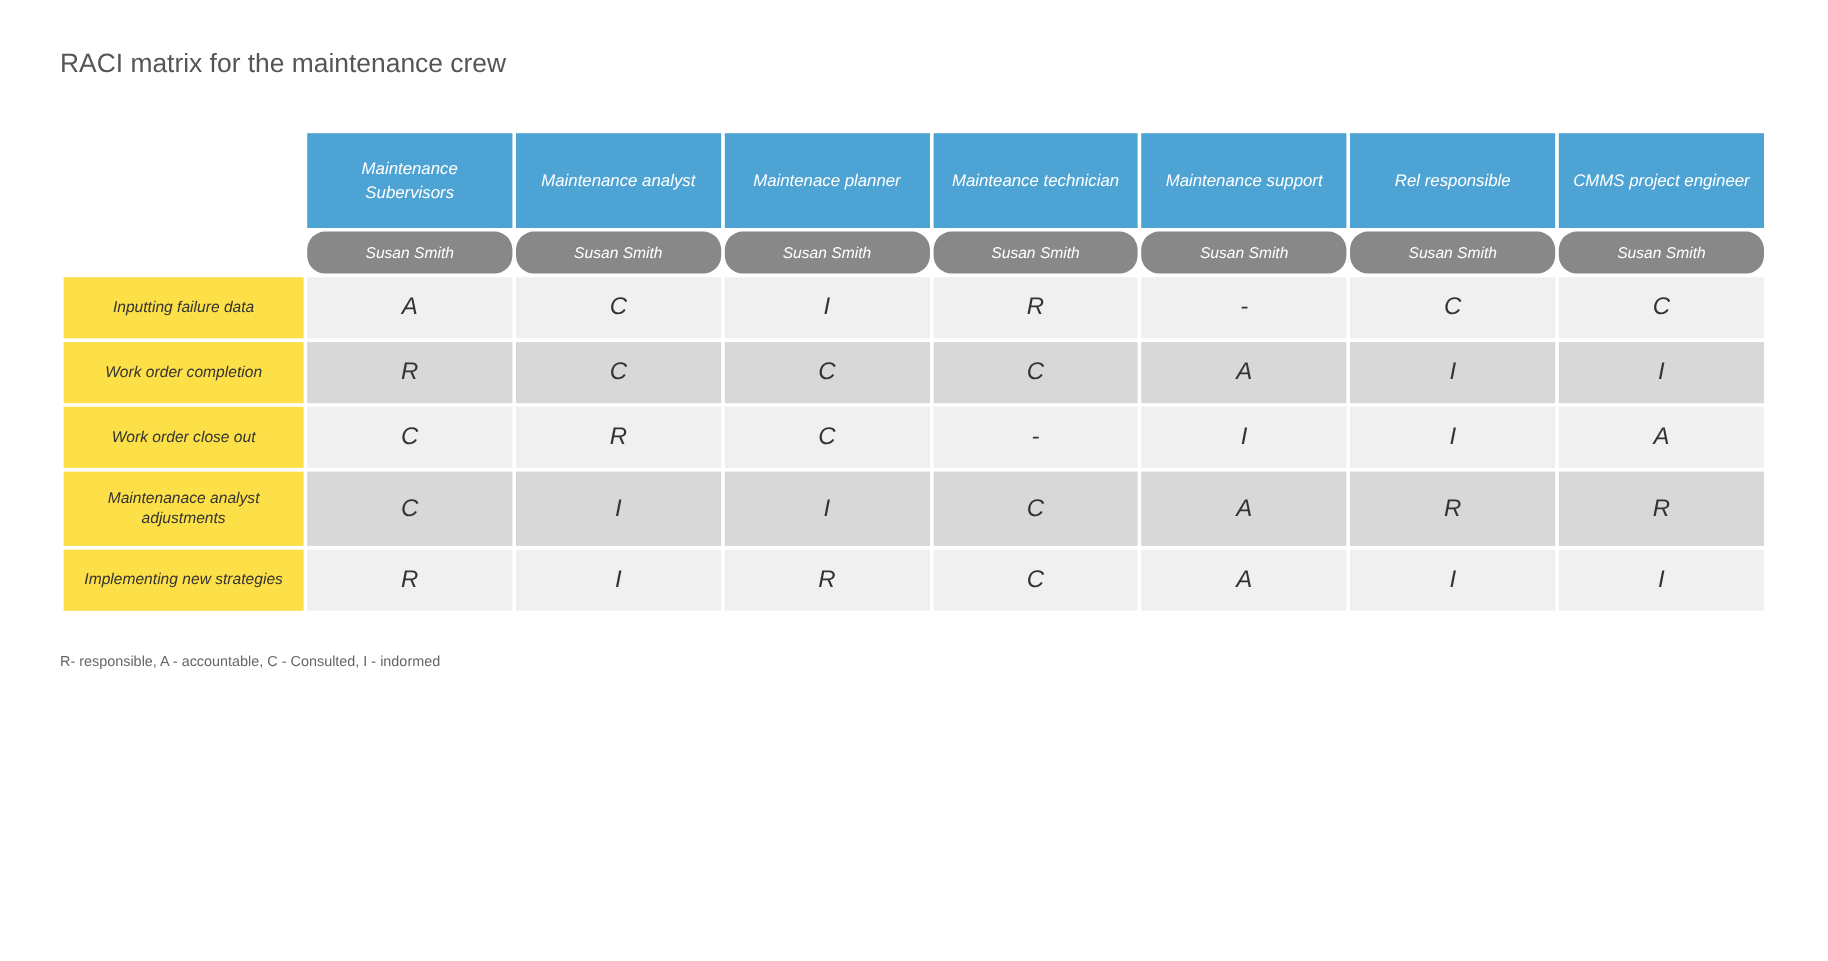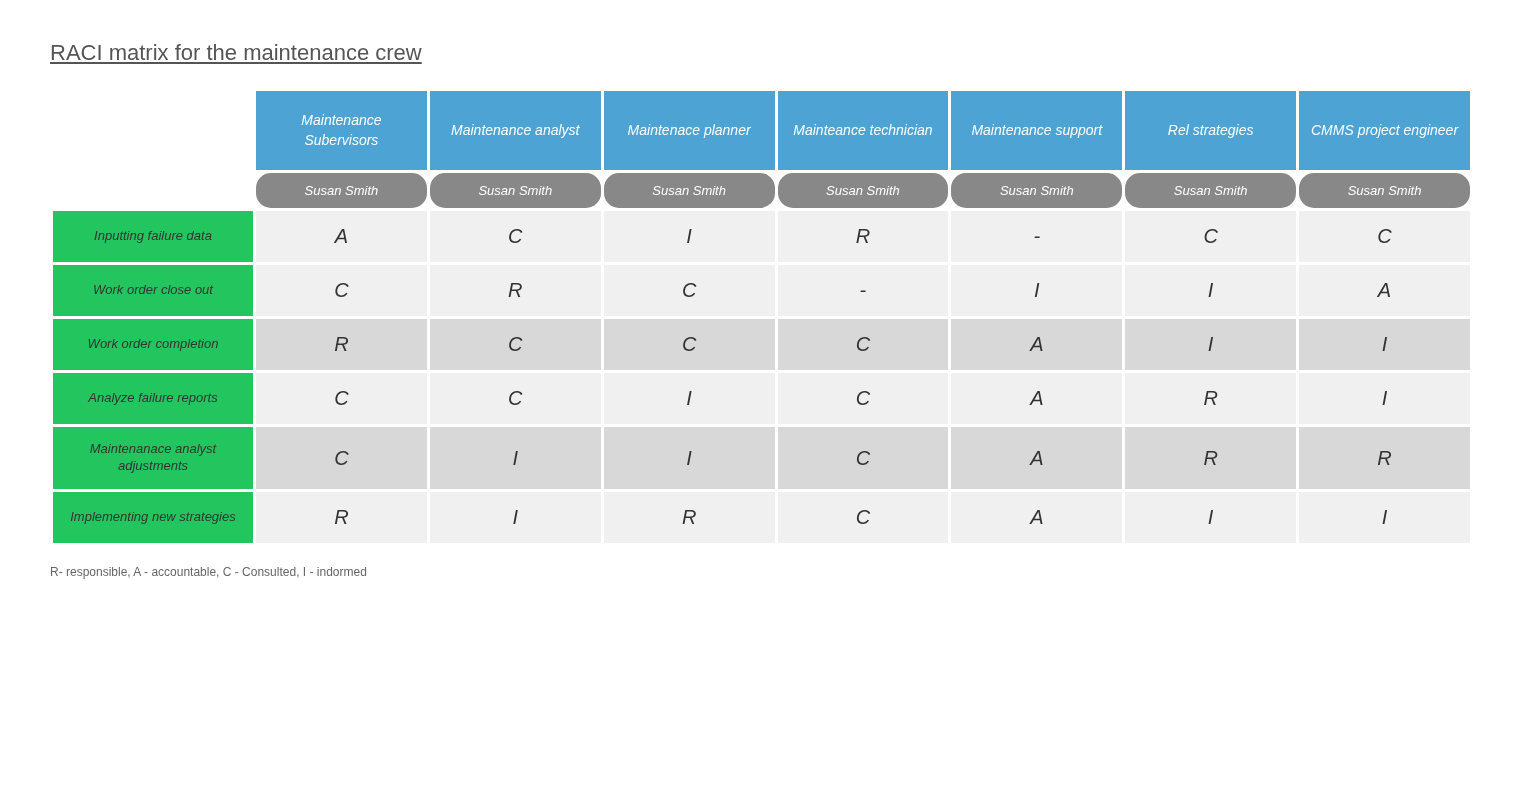--- a/index.html
+++ b/index.html
@@ -6,22 +6,21 @@
     body {
       background: #fff;
       font-family: Arial, sans-serif;
       padding: 40px 50px;
       color: #333;
     }
     h1 {
       font-size: 22px;
       font-weight: 400;
       color: #555;
-      margin-bottom: 22px;
-      text-decoration: underline;
+      margin-bottom: 42px;
     }
     .matrix-wrapper {
       width: 100%;
       overflow-x: auto;
     }
     table {
       border-collapse: separate;
       border-spacing: 3px;
       width: 100%;
       table-layout: fixed;
@@ -50,21 +49,21 @@
       color: #fff;
       text-align: center;
       font-size: 13px;
       font-weight: 400;
       padding: 10px 6px;
       vertical-align: middle;
       border-radius: 15px;
     }
     
     .task-label {
-      background-color: #22c55e;
+      background-color: #fde047;
       color: #333;
       text-align: center;
       font-size: 13px;
       padding: 14px 2px;
       vertical-align: middle;
       line-height: 1.3;
     }
     
     .cell-light {
       background-color: #f0f0f0;
@@ -81,21 +80,21 @@
       font-size: 20px;
       font-weight: 300;
       padding: 14px 6px;
       vertical-align: middle;
       color: #333;
     }
     .empty-header {
       background: transparent;
     }
     .legend {
-      margin-top: 19px;
+      margin-top: 32px;
       font-size: 12px;
       color: #666;
     }
   </style>
 </head>
 <body>
 
 <h1>RACI matrix for the maintenance crew</h1>
 
 <div class="matrix-wrapper">
@@ -111,21 +110,21 @@
       <col class="data-col">
     </colgroup>
     <thead>
       <tr>
         <th class="empty-header"></th>
         <th class="header-blue">Maintenance Subervisors</th>
         <th class="header-blue">Maintenance analyst</th>
         <th class="header-blue">Maintenace planner</th>
         <th class="header-blue">Mainteance technician</th>
         <th class="header-blue">Maintenance support</th>
-        <th class="header-blue">Rel strategies</th>
+        <th class="header-blue">Rel responsible</th>
         <th class="header-blue">CMMS project engineer</th>
       </tr>
       <tr>
         <th class="empty-header"></th>
         <th class="header-gray">Susan Smith</th>
         <th class="header-gray">Susan Smith</th>
         <th class="header-gray">Susan Smith</th>
         <th class="header-gray">Susan Smith</th>
         <th class="header-gray">Susan Smith</th>
         <th class="header-gray">Susan Smith</th>
@@ -137,48 +136,38 @@
           <td class="task-label">Inputting failure data</td>
           <td class="cell-light">A</td>
           <td class="cell-light">C</td>
           <td class="cell-light">I</td>
           <td class="cell-light">R</td>
           <td class="cell-light">-</td>
           <td class="cell-light">C</td>
           <td class="cell-light">C</td>
         </tr>
         <tr>
-          <td class="task-label">Work order close out</td>
-          <td class="cell-light">C</td>
-          <td class="cell-light">R</td>
-          <td class="cell-light">C</td>
-          <td class="cell-light">-</td>
-          <td class="cell-light">I</td>
-          <td class="cell-light">I</td>
-          <td class="cell-light">A</td>
-        </tr>
-        <tr>
           <td class="task-label">Work order completion</td>
           <td class="cell-dark">R</td>
           <td class="cell-dark">C</td>
           <td class="cell-dark">C</td>
           <td class="cell-dark">C</td>
           <td class="cell-dark">A</td>
           <td class="cell-dark">I</td>
           <td class="cell-dark">I</td>
         </tr>
         <tr>
-          <td class="task-label">Analyze failure reports</td>
+          <td class="task-label">Work order close out</td>
           <td class="cell-light">C</td>
+          <td class="cell-light">R</td>
           <td class="cell-light">C</td>
+          <td class="cell-light">-</td>
           <td class="cell-light">I</td>
-          <td class="cell-light">C</td>
+          <td class="cell-light">I</td>
           <td class="cell-light">A</td>
-          <td class="cell-light">R</td>
-          <td class="cell-light">I</td>
         </tr>
         <tr>
           <td class="task-label">Maintenanace analyst adjustments</td>
           <td class="cell-dark">C</td>
           <td class="cell-dark">I</td>
           <td class="cell-dark">I</td>
           <td class="cell-dark">C</td>
           <td class="cell-dark">A</td>
           <td class="cell-dark">R</td>
           <td class="cell-dark">R</td>

